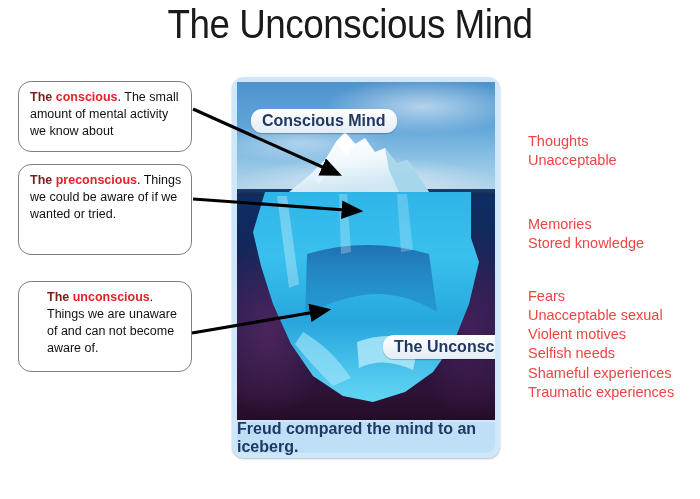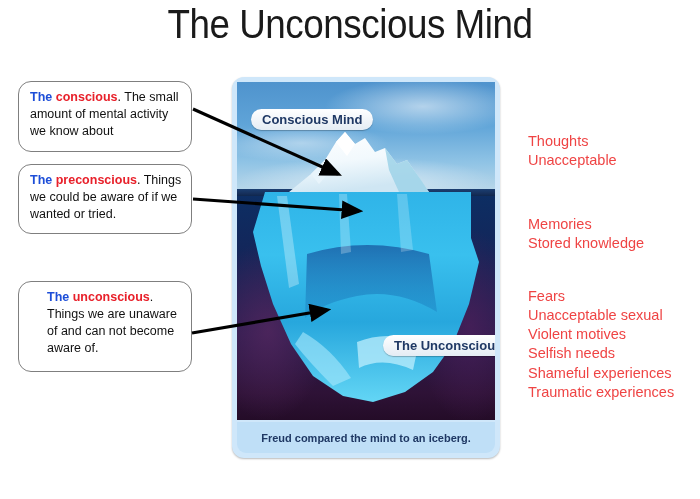--- a/index.html
+++ b/index.html
@@ -39,24 +39,24 @@
     width: 174px;
     box-sizing: border-box;
     border: 1px solid #7f7f7f;
     border-radius: 13px;
     background: #ffffff;
     padding: 7px 9px 6px 11px;
     font-size: 12.5px;
     line-height: 1.36;
     color: #111;
   }
-  .callout .lead-the { font-weight: bold; color: #1d4ed8; margin-top: 47px; }
+  .callout .lead-the { font-weight: bold; color: #7f1d1d; margin-top: 47px; }
   .callout .term { font-weight: bold; color: #e8202a; text-align: center; }
   #callout-conscious   { top: 81px;  height: 71px; }
-  #callout-preconscious{ top: 164px; height: 70px; }
+  #callout-preconscious{ top: 164px; height: 91px; }
   #callout-unconscious { top: 281px; height: 91px; padding-left: 28px; }
 
   
   #arrow-layer {
     position: absolute;
     left: 0; top: 0;
     width: 700px; height: 499px;
     pointer-events: none;
   }
 
@@ -115,40 +115,40 @@
   }
   .berg-body svg { display:block; }
 
   
   .photo-label {
     position: absolute;
     background: linear-gradient(#ffffff, #e4ecf4);
     border-radius: 11px;
     color: #1f3864;
     font-weight: bold;
-    font-size: 13px;
+    font-size: 16px;
     padding: 3px 11px 3px 11px;
     white-space: nowrap;
     box-shadow: 0 1px 1px rgba(0,0,0,0.25);
   }
   #label-conscious-mind { left: 14px; top: 27px; }
   #label-the-unconscious { left: 146px; top: 253px; }
 
   
   #iceberg-caption {
     position: absolute;
     left: 5px;
     top: 345px;
     width: 258px;
     height: 31px;
     border-radius: 0 0 9px 9px;
     background: #bfdff7;
     color: #1f3864;
     font-weight: bold;
-    font-size: 11px;
+    font-size: 16px;
     display: flex;
     align-items: center;
     justify-content: center;
   }
 
   
   .kw-group {
     position: absolute;
     left: 528px;
     font-size: 14.5px;

